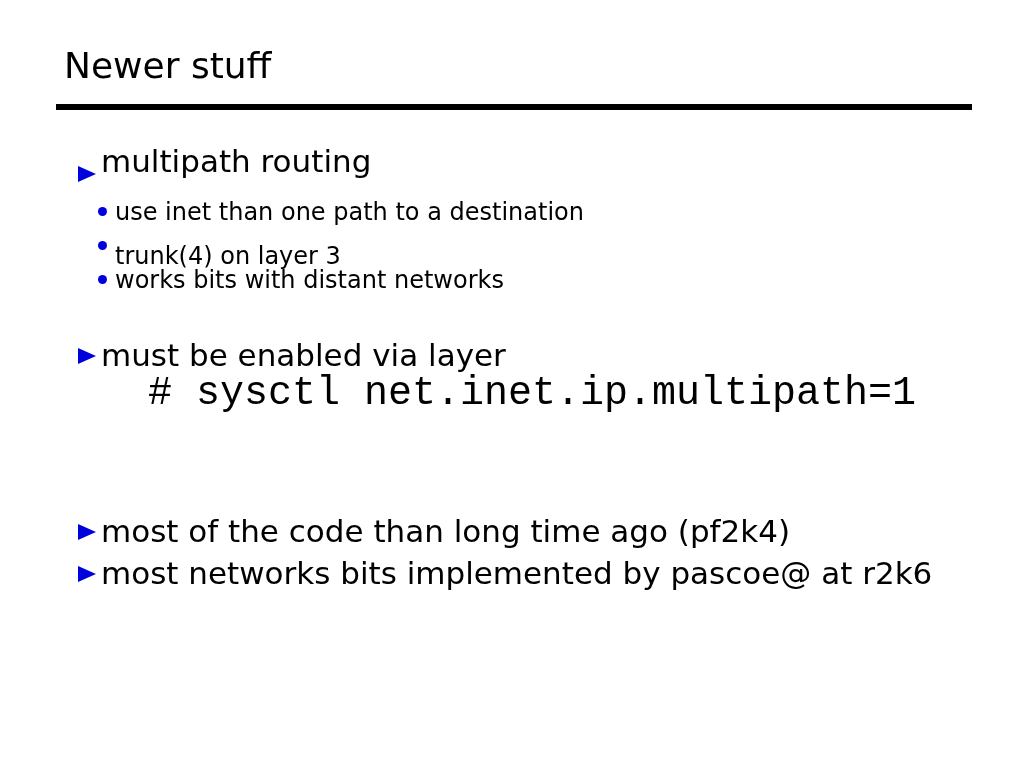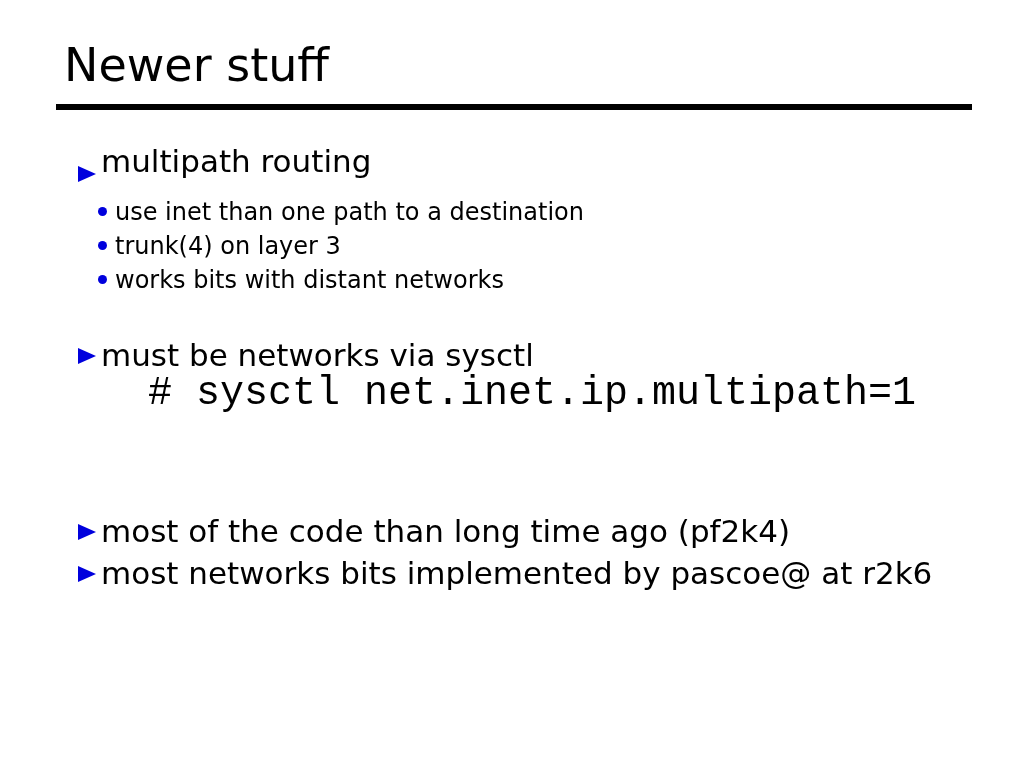--- a/index.html
+++ b/index.html
@@ -16,22 +16,22 @@
     color:var(--text-color);
   }
   .slide{
     position:relative;
     width:1024px;height:768px;
     background:var(--bg-color);
     overflow:hidden;
   }
   .title{
     position:absolute;
-    left:64px;top:40px;
-    font-size:46px;
+    left:64px;top:46px;
+    font-size:36px;
     font-weight:normal;
     line-height:1.1;
     color:var(--text-color);
     white-space:nowrap;
   }
   .title-rule{
     position:absolute;
     left:56px;top:104px;
     width:916px;height:6px;
     background:var(--rule-color);
@@ -94,30 +94,30 @@
     <span class="tri" style="top:166px"></span>
     <span class="l1-text" style="top:140px">multipath routing</span>
   </div>
 
   <div class="row">
     <span class="dot" style="top:207px"></span>
     <span class="l2-text" style="top:195px">use inet than one path to a destination</span>
   </div>
   <div class="row">
     <span class="dot" style="top:241px"></span>
-    <span class="l2-text" style="top:229px">trunk(4) on layer 3</span>
+    <span class="l2-text" style="top:239px">trunk(4) on layer 3</span>
   </div>
   <div class="row">
     <span class="dot" style="top:275px"></span>
     <span class="l2-text" style="top:263px">works bits with distant networks</span>
   </div>
 
   <div class="row">
     <span class="tri" style="top:348px"></span>
-    <span class="l1-text" style="top:334px">must be networks via sysctl</span>
+    <span class="l1-text" style="top:334px">must be enabled via layer</span>
   </div>
 
   <div class="code-line"># sysctl net.inet.ip.multipath=1</div>
 
   <div class="row">
     <span class="tri" style="top:524px"></span>
     <span class="l1-text" style="top:510px">most of the code than long time ago (pf2k4)</span>
   </div>
 
   <div class="row">

